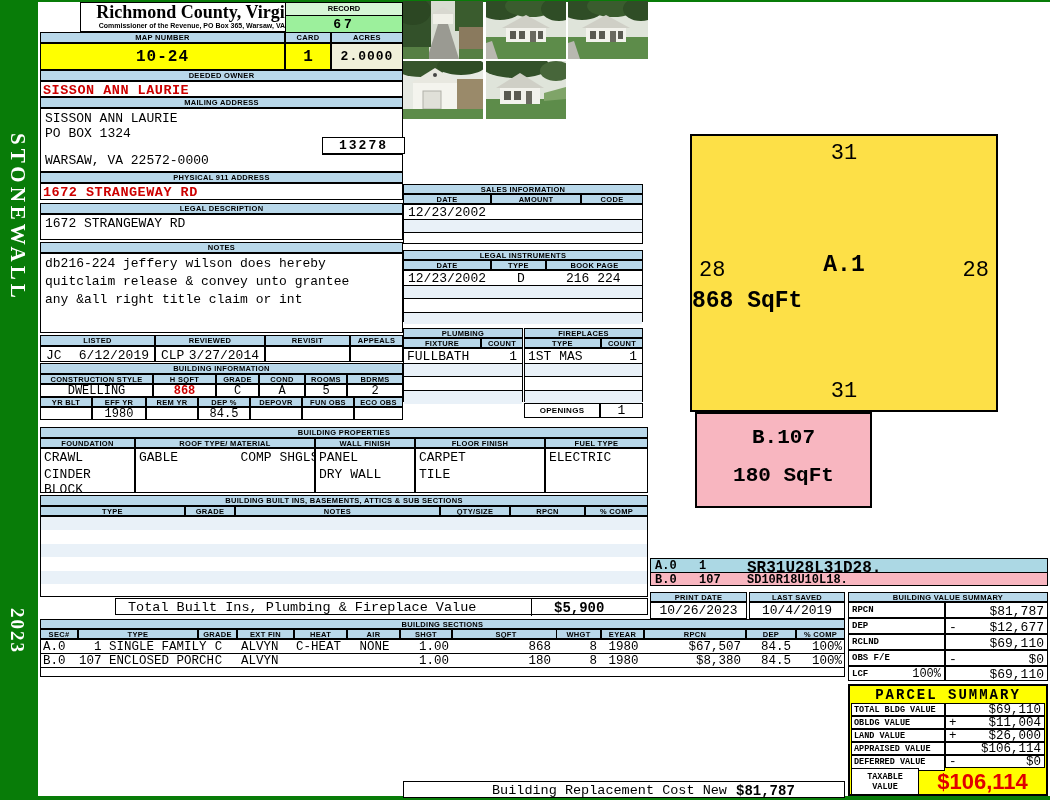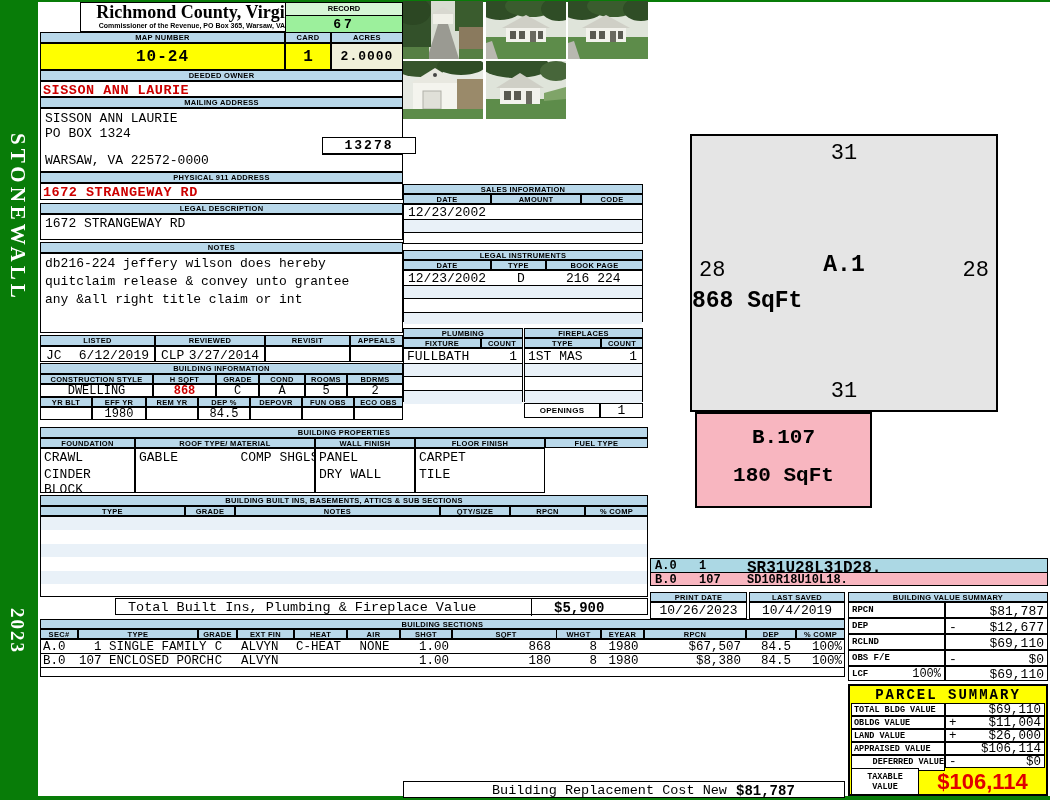--- a/index.html
+++ b/index.html
@@ -51,21 +51,21 @@
   <div class="a bar" style="left:40px;top:70px;width:363px;height:11px;">DEEDED OWNER</div>
   <div class="a bx m b red" style="left:40px;top:81px;width:363px;height:16px;padding:1px 2px;letter-spacing:.5px;font-size:13.5px;">SISSON ANN LAURIE</div>
 
   <div class="a bar" style="left:40px;top:97px;width:363px;height:11px;">MAILING ADDRESS</div>
   <div class="a bx" style="left:40px;top:108px;width:363px;height:64px;">
     <div class="cellline" style="left:4px;top:2px;">SISSON ANN LAURIE</div>
     <div class="cellline" style="left:4px;top:17px;">PO BOX 1324</div>
     <div class="cellline" style="left:4px;top:44px;">WARSAW, VA 22572-0000</div>
   </div>
   <div class="a bar" style="left:322px;top:144px;width:81px;height:11px;">ACCOUNT</div>
-  <div class="a bx ctr m b" style="left:322px;top:137px;width:94px;height:17px;letter-spacing:2px;">13278</div>
+  <div class="a bx ctr m b" style="left:322px;top:137px;width:83px;height:17px;letter-spacing:2px;">13278</div>
 
   <div class="a bar" style="left:40px;top:172px;width:363px;height:11px;">PHYSICAL 911 ADDRESS</div>
   <div class="a bx m b red" style="left:40px;top:183px;width:363px;height:17px;padding:1px 2px;letter-spacing:.5px;font-size:13.5px;">1672 STRANGEWAY RD</div>
 
   <div class="a bar" style="left:40px;top:203px;width:363px;height:11px;">LEGAL DESCRIPTION</div>
   <div class="a bx m" style="left:40px;top:214px;width:363px;height:26px;padding:1px 4px;">1672 STRANGEWAY RD</div>
 
   <div class="a bar" style="left:40px;top:242px;width:363px;height:11px;">NOTES</div>
   <div class="a bx" style="left:40px;top:253px;width:363px;height:80px;">
     <div class="cellline" style="left:4px;top:2px;">db216-224 jeffery wilson does hereby</div>
@@ -130,20 +130,23 @@
     <div class="cellline pre" style="left:3px;top:1px;">GABLE        COMP SHGLS</div>
   </div>
   <div class="a bx" style="left:315px;top:448px;width:100px;height:45px;">
     <div class="cellline" style="left:3px;top:1px;">PANEL</div>
     <div class="cellline" style="left:3px;top:18px;">DRY WALL</div>
   </div>
   <div class="a bx" style="left:415px;top:448px;width:130px;height:45px;">
     <div class="cellline" style="left:3px;top:1px;">CARPET</div>
     <div class="cellline" style="left:3px;top:18px;">TILE</div>
   </div>
+  <div class="a bx" style="left:545px;top:448px;width:103px;height:45px;">
+    <div class="cellline" style="left:3px;top:1px;">ELECTRIC</div>
+  </div>
 
   <div class="a bar" style="left:40px;top:495px;width:608px;height:11px;">BUILDING BUILT INS, BASEMENTS, ATTICS &amp; SUB SECTIONS</div>
   <div class="a bar" style="left:40px;top:506px;width:145px;height:10px;">TYPE</div>
   <div class="a bar" style="left:185px;top:506px;width:50px;height:10px;">GRADE</div>
   <div class="a bar" style="left:235px;top:506px;width:205px;height:10px;">NOTES</div>
   <div class="a bar" style="left:440px;top:506px;width:70px;height:10px;">QTY/SIZE</div>
   <div class="a bar" style="left:510px;top:506px;width:75px;height:10px;">RPCN</div>
   <div class="a bar" style="left:585px;top:506px;width:63px;height:10px;">% COMP</div>
   <div class="a bx stripe" style="left:40px;top:516px;width:608px;height:81px;"></div>
   <div class="a bx" style="left:115px;top:598px;width:533px;height:17px;">
@@ -275,21 +278,21 @@
       <span class="cellline" style="left:3px;top:0;">1ST MAS</span>
       <span class="cellline" style="right:5px;top:0;">1</span>
     </div>
     <div style="height:12px;border-bottom:1px solid #000;background:#e9f1f8;"></div>
     <div style="height:13px;border-bottom:1px solid #000;"></div>
     <div style="height:13px;background:#e9f1f8;"></div>
   </div>
   <div class="a bx ctr" style="left:524px;top:403px;width:76px;height:15px;font:bold 8px 'Liberation Sans',sans-serif;letter-spacing:.3px;">OPENINGS</div>
   <div class="a bx ctr m" style="left:600px;top:403px;width:43px;height:15px;">1</div>
 
-  <div class="a" style="left:690px;top:134px;width:308px;height:278px;background:#e5e5e5;border:2px solid #000;">
+  <div class="a" style="left:690px;top:134px;width:308px;height:278px;background:#fde047;border:2px solid #000;">
     <span class="a m" style="top:5px;left:0;width:100%;text-align:center;font-size:22px;">31</span>
     <span class="a m" style="top:122px;left:7px;font-size:22px;">28</span>
     <span class="a m" style="top:122px;right:7px;font-size:22px;">28</span>
     <span class="a m b" style="top:116px;left:0;width:100%;text-align:center;font-size:23px;">A.1</span>
     <span class="a m b" style="top:152px;left:0;width:100%;font-size:23px;">868 SqFt</span>
     <span class="a m" style="bottom:6px;left:0;width:100%;text-align:center;font-size:22px;">31</span>
   </div>
   <div class="a" style="left:695px;top:412px;width:177px;height:96px;background:#f8b6c0;border:2px solid #000;">
     <span class="a m b" style="top:12px;left:0;width:100%;text-align:center;font-size:21px;">B.107</span>
     <span class="a m b" style="top:50px;left:0;width:100%;text-align:center;font-size:21px;">180 SqFt</span>
@@ -415,21 +418,21 @@
       <div class="a bx" style="left:1px;top:26px;width:94px;height:13px;font:bold 8.5px/12px 'Liberation Mono',monospace;padding-left:2px;">LAND VALUE</div>
       <div class="a bx" style="left:95px;top:26px;width:100px;height:13px;">
           <span class="cellline" style="left:3px;top:-1px;font-size:12.5px;">+</span>
           <span class="cellline" style="right:3px;top:-1px;font-size:12.5px;">$26,000</span>
         </div>
       <div class="a bx" style="left:1px;top:39px;width:94px;height:13px;font:bold 8.5px/12px 'Liberation Mono',monospace;padding-left:2px;">APPRAISED VALUE</div>
       <div class="a bx" style="left:95px;top:39px;width:100px;height:13px;">
           <span class="cellline" style="left:3px;top:-1px;font-size:12.5px;"></span>
           <span class="cellline" style="right:3px;top:-1px;font-size:12.5px;">$106,114</span>
         </div>
-      <div class="a bx" style="left:1px;top:52px;width:94px;height:16px;font:bold 8.5px/12px 'Liberation Mono',monospace;padding-left:2px;text-align:right;">DEFERRED VALUE</div>
+      <div class="a bx" style="left:1px;top:52px;width:94px;height:16px;font:bold 8.5px/12px 'Liberation Mono',monospace;padding-left:2px;">DEFERRED VALUE</div>
       <div class="a bx" style="left:95px;top:52px;width:100px;height:13px;">
           <span class="cellline" style="left:3px;top:-1px;font-size:12.5px;">-</span>
           <span class="cellline" style="right:3px;top:-1px;font-size:12.5px;">$0</span>
         </div>
     </div>
     <div style="position:relative;height:28px;">
       <div class="a bx ctr" style="left:1px;top:0;width:68px;height:27px;font:bold 8.5px/10px 'Liberation Mono',monospace;text-align:center;white-space:pre-line;">TAXABLE VALUE</div>
       <div class="a ctr" style="left:69px;top:0;width:127px;height:27px;font:bold 22px 'Liberation Sans',sans-serif;color:#e00000;">$106,114</div>
     </div>
   </div>

